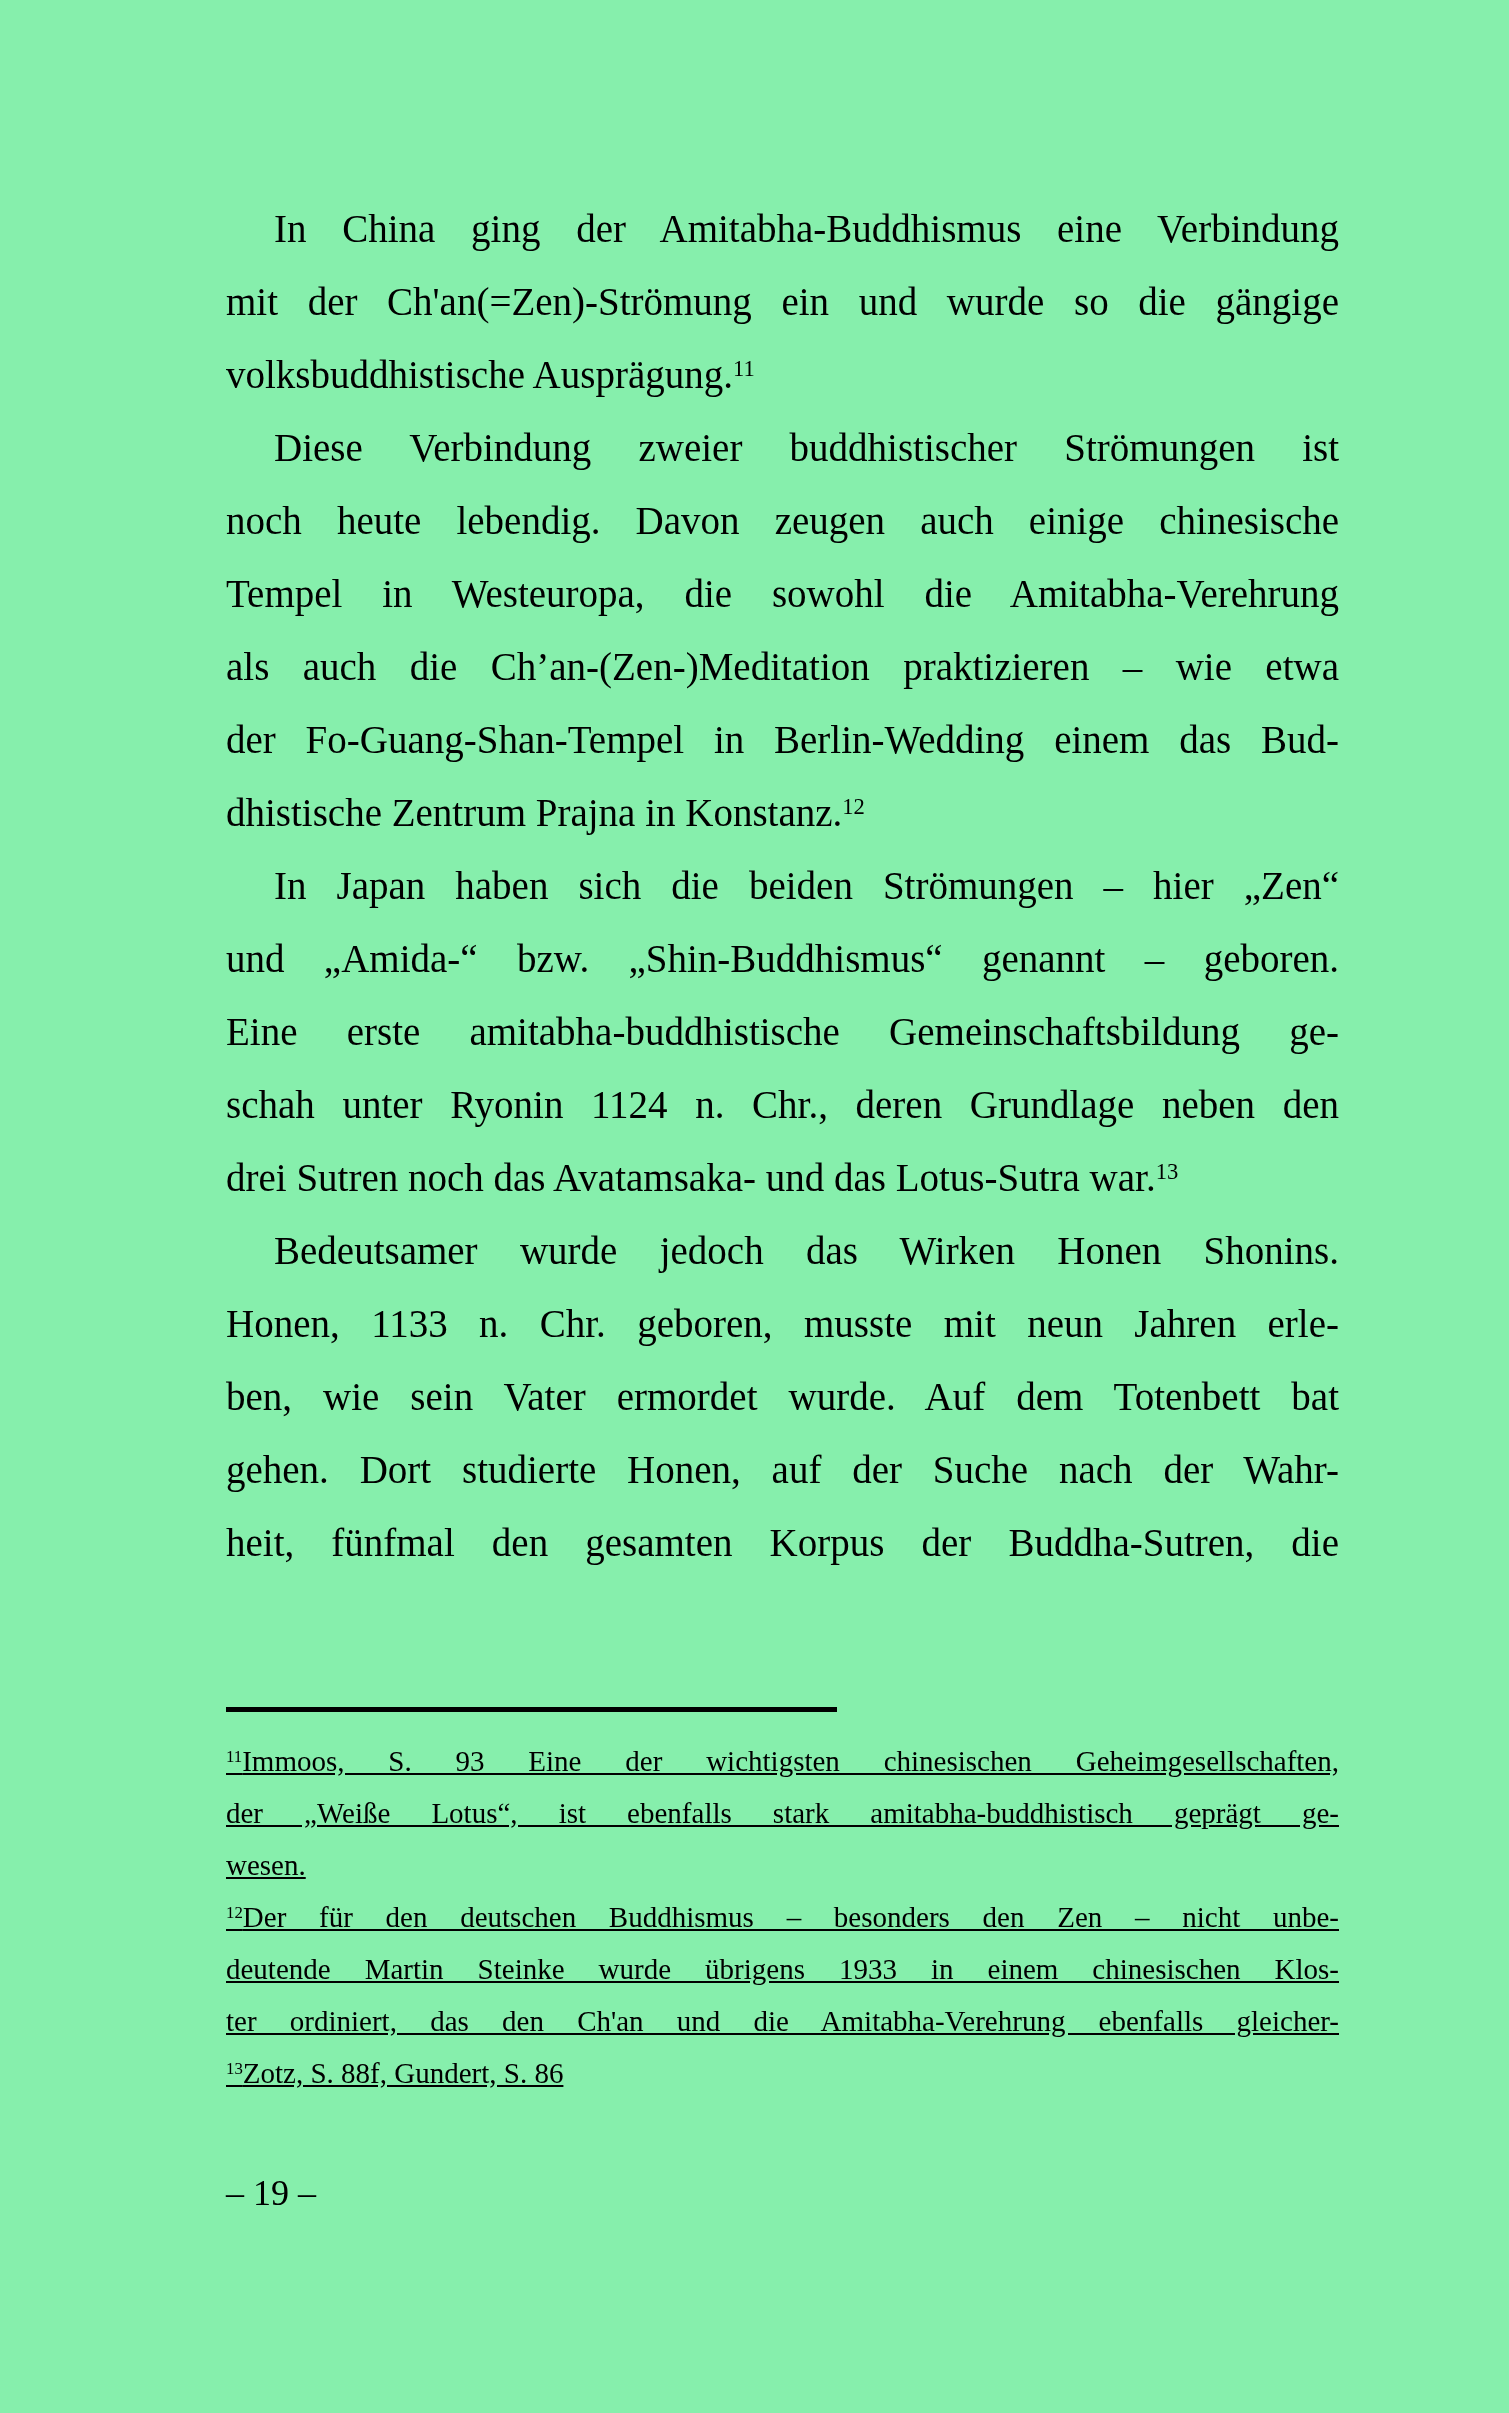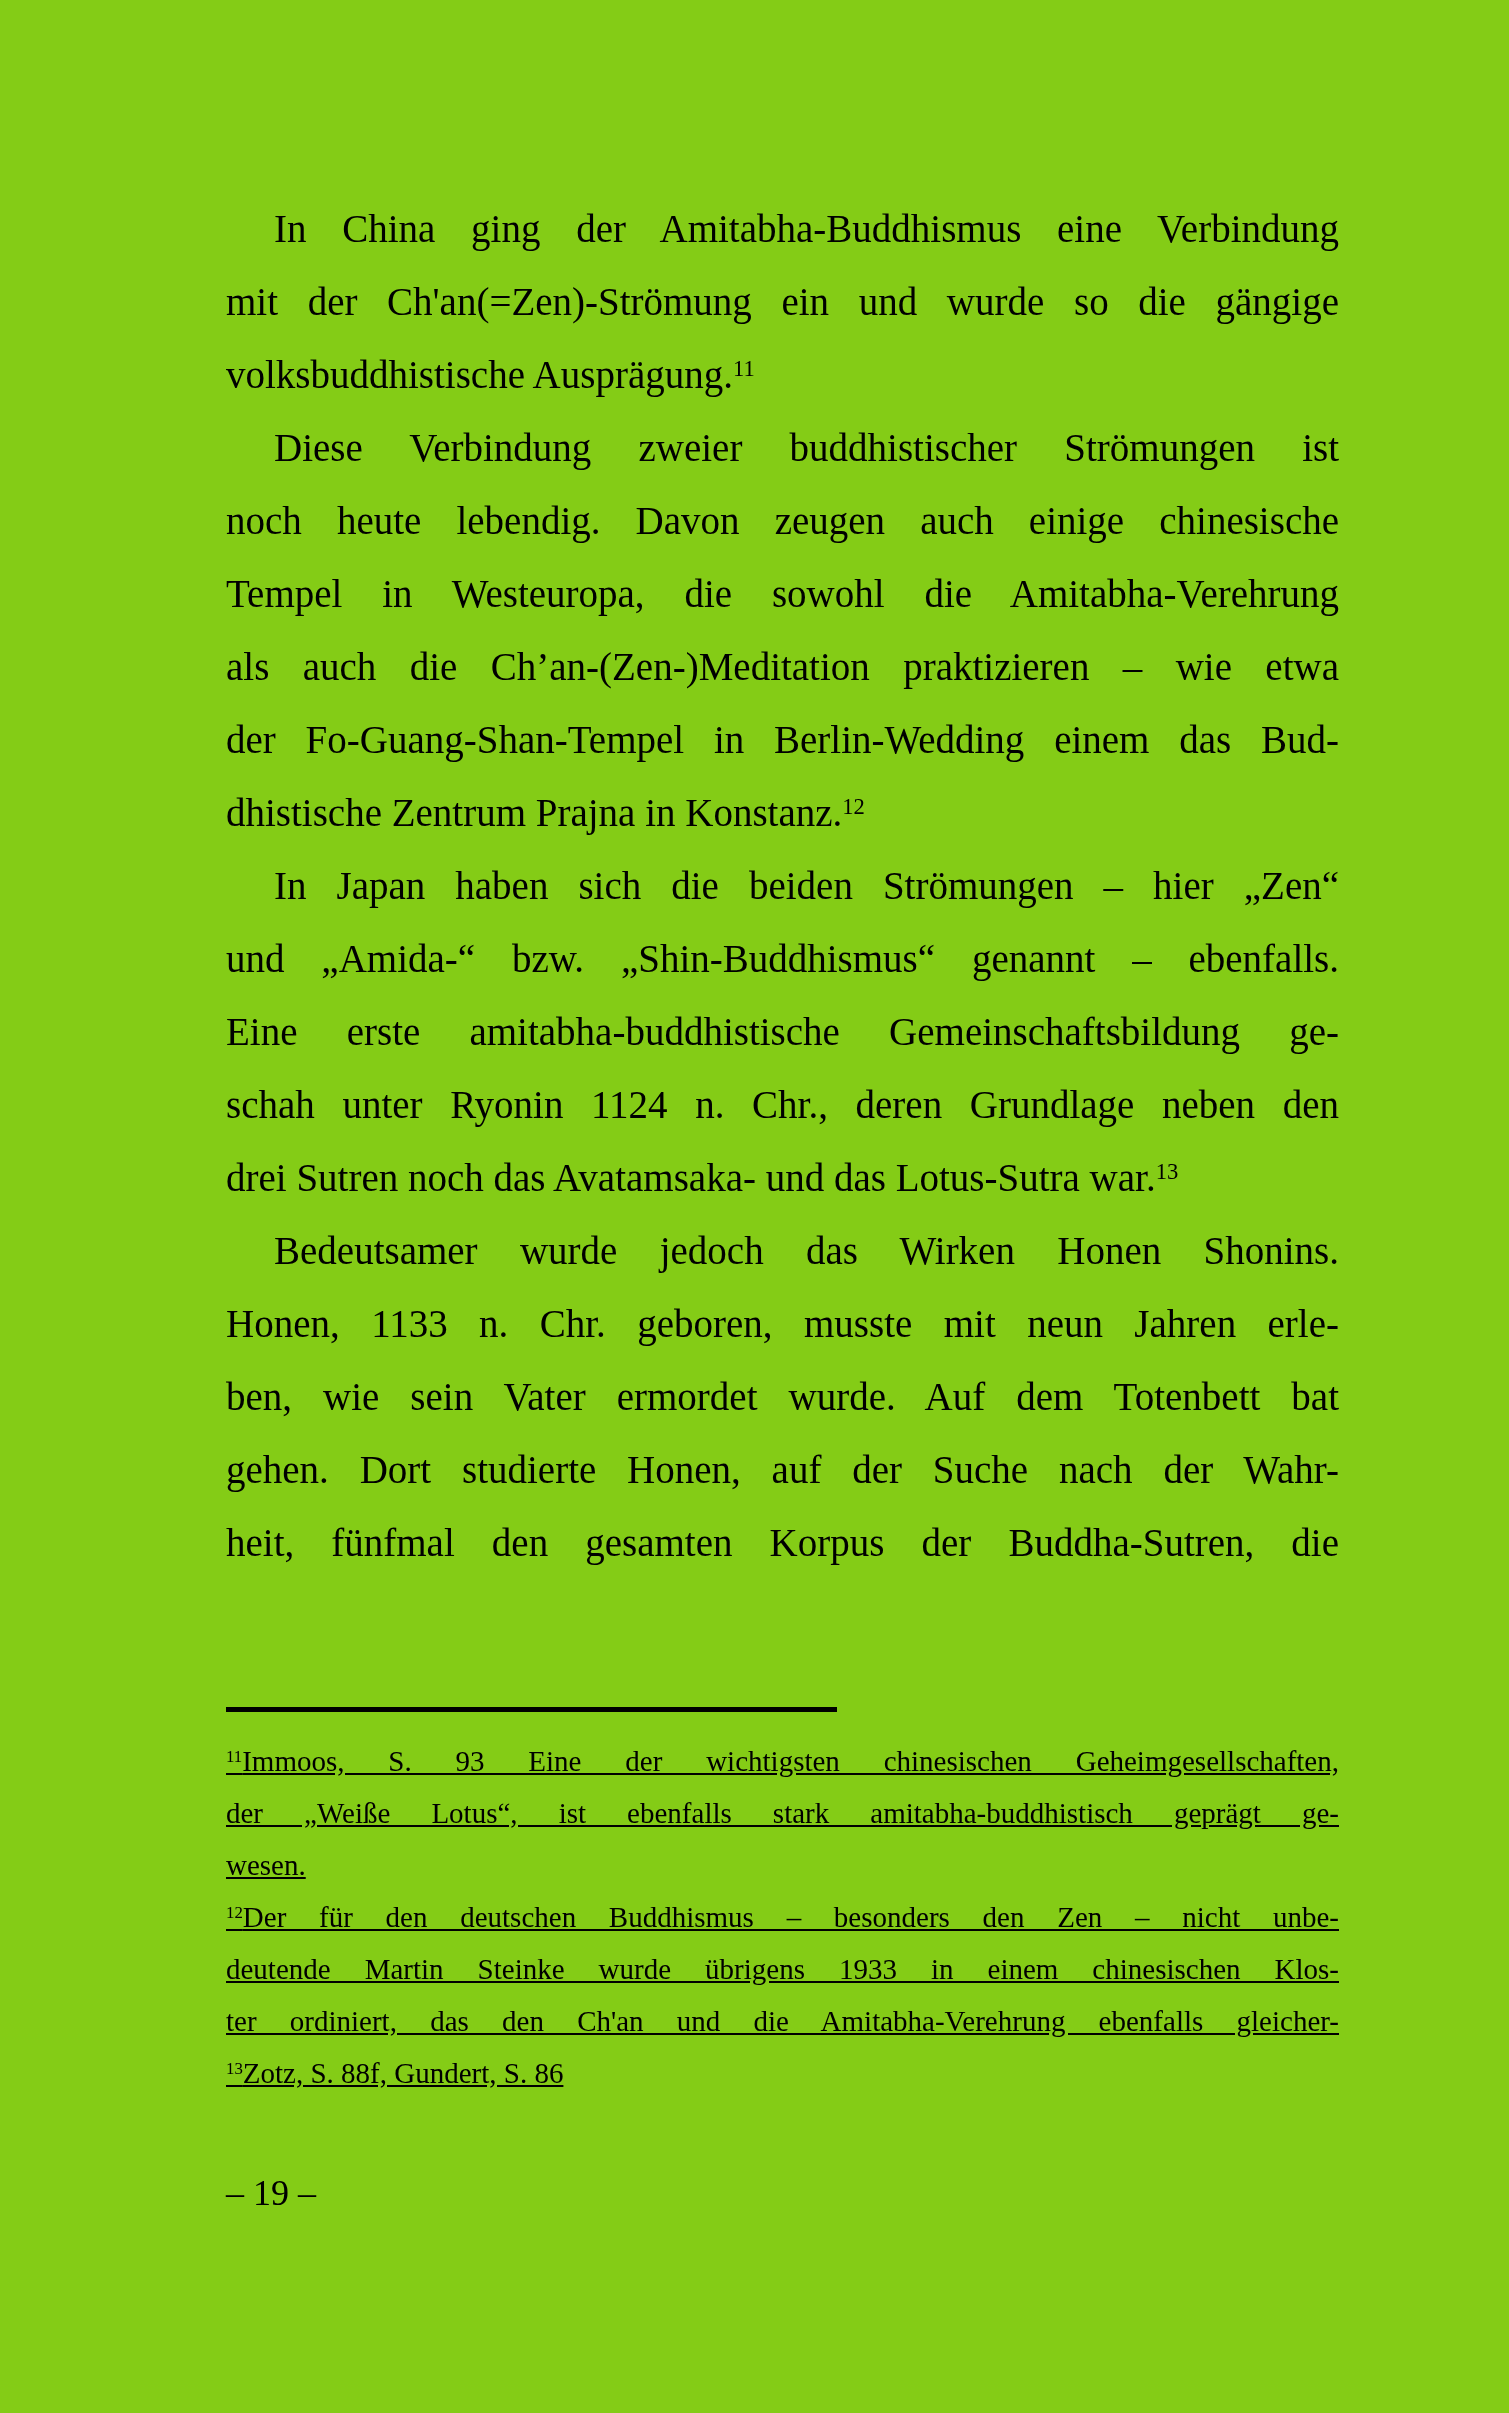--- a/index.html
+++ b/index.html
@@ -4,21 +4,21 @@
 <style>
   html, body {
     margin: 0;
     padding: 0;
     background: #ffffff;
   }
   .page {
     position: relative;
     width: 1510px;
     height: 2413px;
-    background: #84cc16;
+    background: #86efac;
     color: #000000;
     font-family: "Liberation Serif", serif;
     overflow: hidden;
   }
   .body-text {
     position: absolute;
     left: 226px;
     top: 192px;
     width: 1113px;
     font-size: 39px;
@@ -80,21 +80,21 @@
       <div class="paragraph">
         <div class="line indent">Diese Verbindung zweier buddhistischer Strömungen ist</div>
         <div class="line">noch heute lebendig. Davon zeugen auch einige chinesische</div>
         <div class="line">Tempel in Westeuropa, die sowohl die Amitabha-Verehrung</div>
         <div class="line">als auch die Ch’an-(Zen-)Meditation praktizieren – wie etwa</div>
         <div class="line">der Fo-Guang-Shan-Tempel in Berlin-Wedding einem das Bud-</div>
         <div class="line line-left">dhistische Zentrum Prajna in Konstanz.<sup>12</sup></div>
       </div>
       <div class="paragraph">
         <div class="line indent">In Japan haben sich die beiden Strömungen – hier „Zen“</div>
-        <div class="line">und „Amida-“ bzw. „Shin-Buddhismus“ genannt – ebenfalls.</div>
+        <div class="line">und „Amida-“ bzw. „Shin-Buddhismus“ genannt – geboren.</div>
         <div class="line">Eine erste amitabha-buddhistische Gemeinschaftsbildung ge-</div>
         <div class="line">schah unter Ryonin 1124 n. Chr., deren Grundlage neben den</div>
         <div class="line line-left">drei Sutren noch das Avatamsaka- und das Lotus-Sutra war.<sup>13</sup></div>
       </div>
       <div class="paragraph">
         <div class="line indent">Bedeutsamer wurde jedoch das Wirken Honen Shonins.</div>
         <div class="line">Honen, 1133 n. Chr. geboren, musste mit neun Jahren erle-</div>
         <div class="line">ben, wie sein Vater ermordet wurde. Auf dem Totenbett bat</div>
         <div class="line">gehen. Dort studierte Honen, auf der Suche nach der Wahr-</div>
         <div class="line">heit, fünfmal den gesamten Korpus der Buddha-Sutren, die</div>

